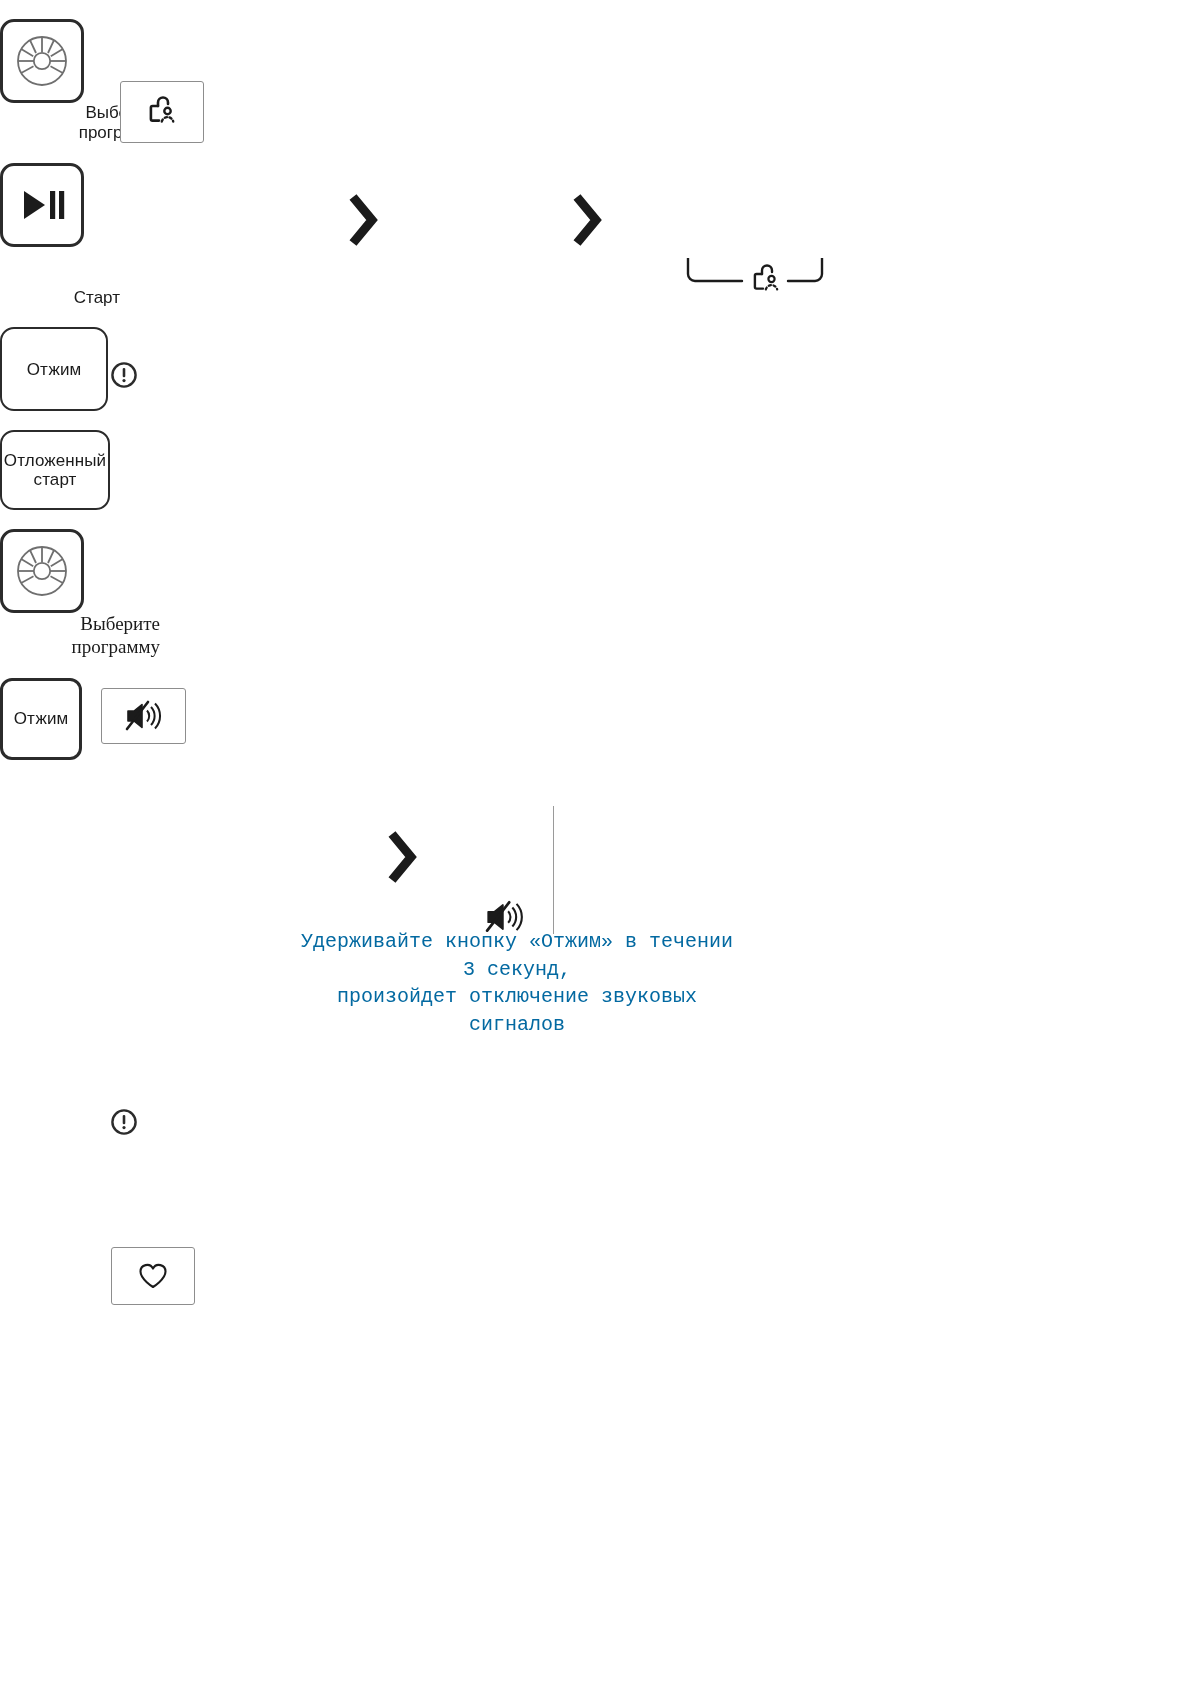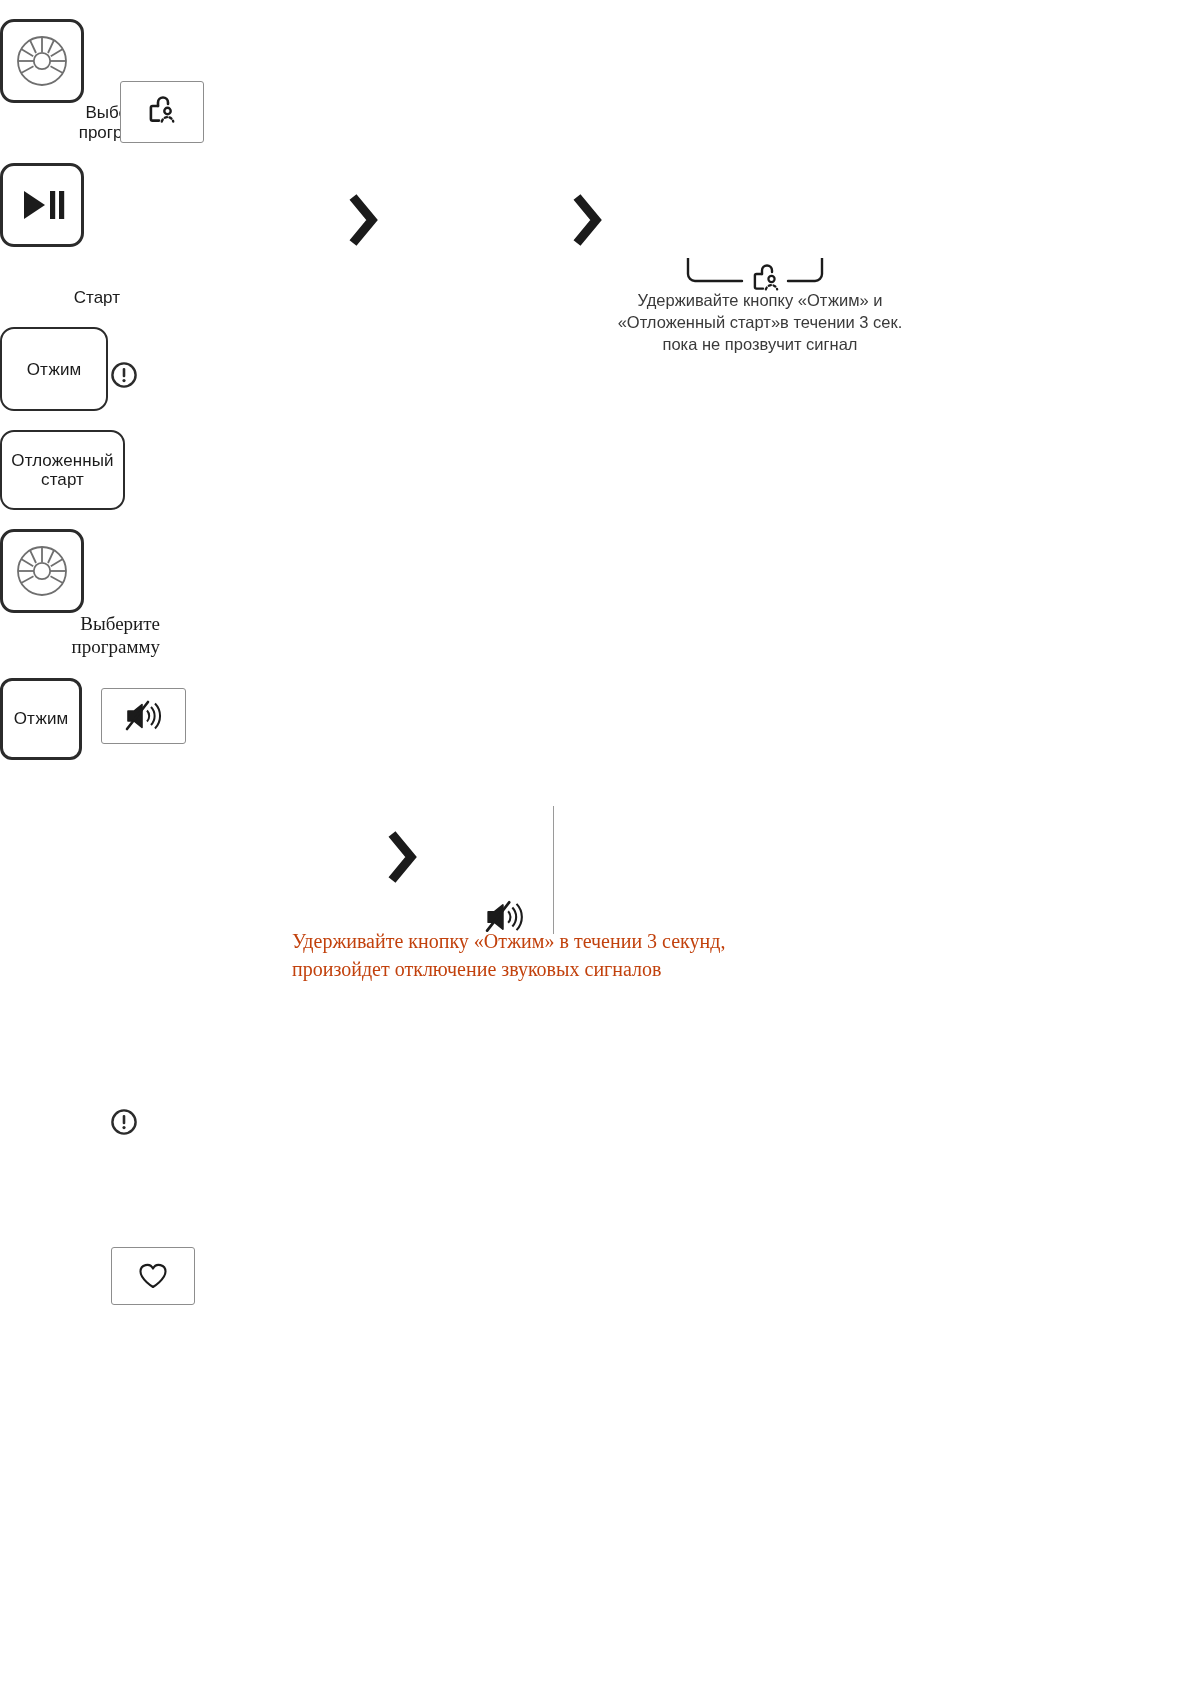--- a/index.html
+++ b/index.html
@@ -74,24 +74,25 @@
     position: absolute;
     text-align: center;
     font-family: "Liberation Sans", sans-serif;
     font-size: 16.5px;
     line-height: 1.33;
     color: #3a3a3a;
     white-space: pre-line;
   }
   .caption-serif {
     position: absolute;
-    font-family: Liberation Serif, serif;
+    text-align: center;
+    font-family: Liberation Mono, monospace;
     font-size: 20px;
     line-height: 1.38;
-    color: #c2410c;
+    color: #0369a1;
     white-space: pre-line;
   }
 
   svg { display: block; }
 </style>
 </head>
 <body>
 
 <div class="page">
 
@@ -146,43 +147,40 @@
   <div class="abs chevron" style="left:570px; top:191px;">
     <svg width="34" height="58" viewBox="0 0 34 58">
       <path d="M7 6 L26 29 L7 52" fill="none" stroke="#1b1b1b" stroke-width="9" stroke-linecap="butt" stroke-linejoin="miter"></path>
     </svg>
   </div>
 
   <div class="step-key thin" style="left:635px; top:179px; width:108px; height:84px;">
     <span class="key-text">Отжим</span>
   </div>
 
-  <div class="step-key thin" style="left:765px; top:179px; width:125px; height:80px;justify-content:center;">
+  <div class="step-key thin" style="left:765px; top:179px; width:110px; height:80px;justify-content:center;">
     <span class="key-text">Отложенный
 старт</span>
   </div>
 
   <div class="abs" style="left:630px; top:258px; width:260px; height:44px;">
     <svg width="260" height="44" viewBox="0 0 260 44">
       <path d="M58 0 V16 a7 7 0 0 0 7 7 H112" fill="none" stroke="#1b1b1b" stroke-width="2.4" stroke-linecap="round"></path>
       <path d="M192 0 V16 a7 7 0 0 1 -7 7 H158" fill="none" stroke="#1b1b1b" stroke-width="2.4" stroke-linecap="round"></path>
     </svg>
   </div>
   <div class="abs" style="left:748px; top:262px;">
     <svg width="36" height="36" viewBox="0 0 34 36">
       <path d="M13 12 V8.5 a5 5 0 0 1 10 0 V10" fill="none" stroke="#1b1b1b" stroke-width="2.4" stroke-linecap="round"></path>
       <path d="M13 12 H7.5 a1.6 1.6 0 0 0 -1.6 1.6 V25 a1.6 1.6 0 0 0 1.6 1.6 H14" fill="none" stroke="#1b1b1b" stroke-width="2.4" stroke-linecap="round" stroke-linejoin="round"></path>
       <circle cx="22.5" cy="17" r="3.1" fill="none" stroke="#1b1b1b" stroke-width="2.2"></circle>
       <path d="M16.8 27.5 a5.9 5.9 0 0 1 11.4 0" fill="none" stroke="#1b1b1b" stroke-width="2.2" stroke-linecap="round" stroke-dasharray="2.2 2.6"></path>
     </svg>
   </div>
 
-  <div class="caption-sans" style="left:585px; top:290px; width:350px;">Удерживайте кнопку «Отжим» и
-«Отложенный старт»в течении 3 сек.
-пока не прозвучит сигнал</div>
 
   <div class="abs" style="left:110px; top:361px;">
     <svg width="28" height="28" viewBox="0 0 28 28">
       <circle cx="14" cy="14" r="11.6" fill="none" stroke="#2b2b2b" stroke-width="2.4"></circle>
       <rect x="12.7" y="6.9" width="2.6" height="9.4" rx="1.2" fill="#2b2b2b"></rect>
       <circle cx="14" cy="19.6" r="1.6" fill="#2b2b2b"></circle>
     </svg>
   </div>
 
   <div class="feature-badge" style="left:101px; top:688px; width:85px; height:56px;">

